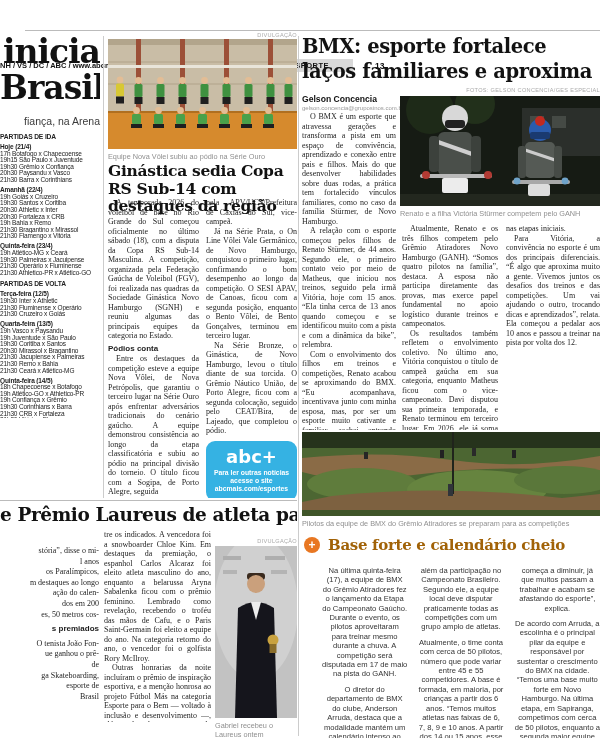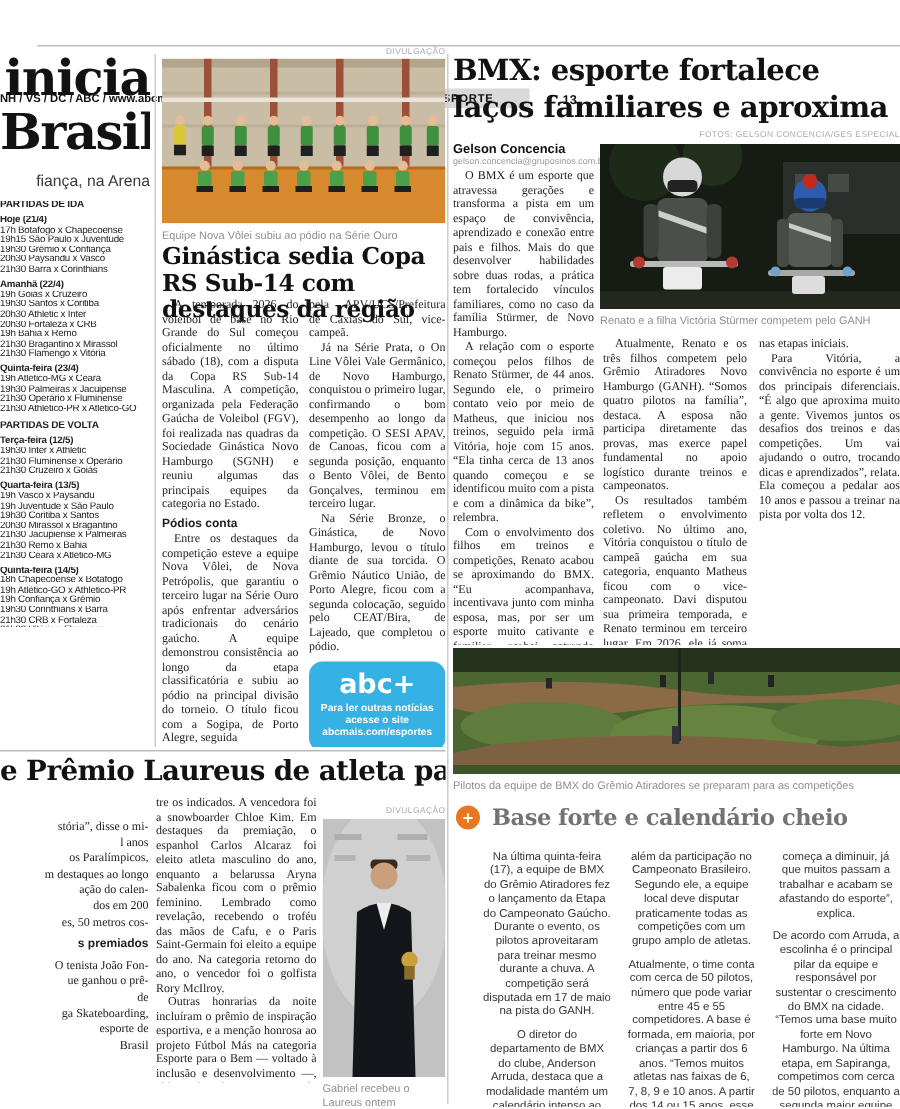--- a/index.html
+++ b/index.html
@@ -68,21 +68,21 @@
   #bmx-col1{position:absolute;top:78px;left:0;width:94px;height:318px;}
   #riders-photo{position:absolute;top:62px;left:98px;width:200px;height:110px;overflow:hidden;}
   #bmx-caption1{position:absolute;top:175px;left:98px;width:200px;}
   #bmx-col2{position:absolute;top:190px;left:100px;width:96px;height:206px;}
   #bmx-col3{position:absolute;top:190px;left:204px;width:94px;height:206px;}
   #track-photo{position:absolute;top:398px;left:0;width:298px;height:84px;overflow:hidden;}
   #bmx-caption2{position:absolute;top:485px;left:0;width:298px;}
   #sidebar-head{position:absolute;top:502px;left:2px;display:flex;align-items:center;gap:8px;}
   .plus-circle{width:16px;height:16px;border-radius:50%;background:#e87722;color:#fff;
     font:700 12px/16px "Liberation Sans",sans-serif;text-align:center;}
-  .sidebar-title{font-family:"DejaVu Serif",serif;font-weight:700;font-size:15px;color:#737373;letter-spacing:-0.3px;}
+  .sidebar-title{font-family:"DejaVu Serif",serif;font-weight:700;font-size:15px;color:#a16207;letter-spacing:-0.3px;}
   #sidebar-cols{position:absolute;top:532px;left:20px;width:278px;height:172px;display:flex;gap:11px;}
   #sidebar-cols .scol{flex:1;height:172px;}
 
   
   #laureus{position:absolute;left:0;top:504px;width:297px;height:235px;}
   #laureus-headline{font-family:"DejaVu Serif",serif;font-weight:700;font-size:18.5px;letter-spacing:-0.4px;
     color:#121212;white-space:nowrap;overflow:hidden;width:297px;}
   #laureus-frags{position:absolute;top:42px;left:0;width:99px;height:190px;text-align:right;
     font-family:"Liberation Serif",serif;font-size:8px;line-height:10.6px;color:#1d1d1d;overflow:hidden;}
   #laureus-frags .li-fragb{font-family:"Liberation Sans",sans-serif;font-weight:700;margin:4px 0;}

